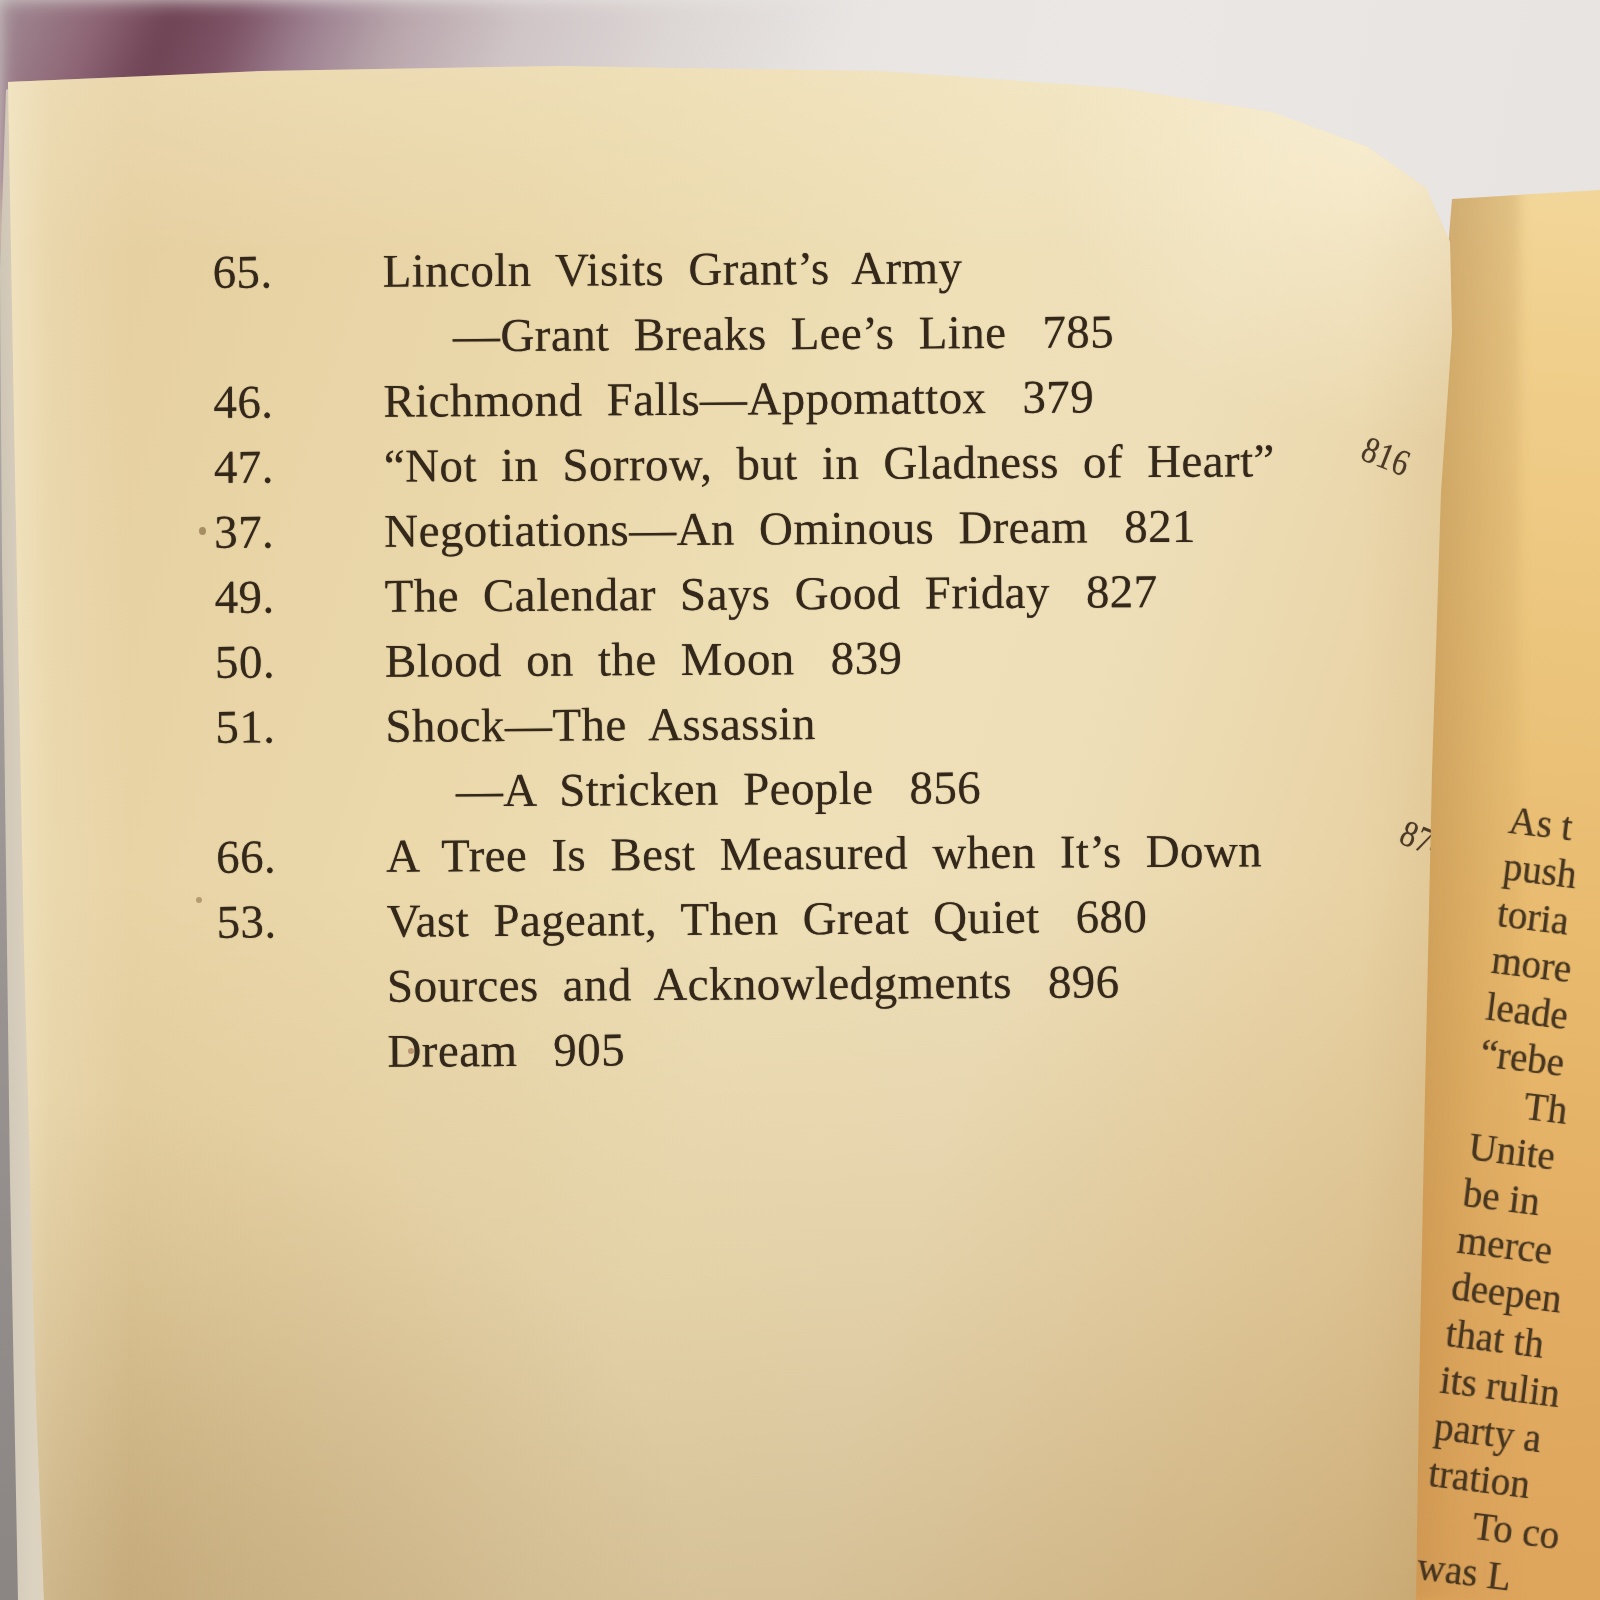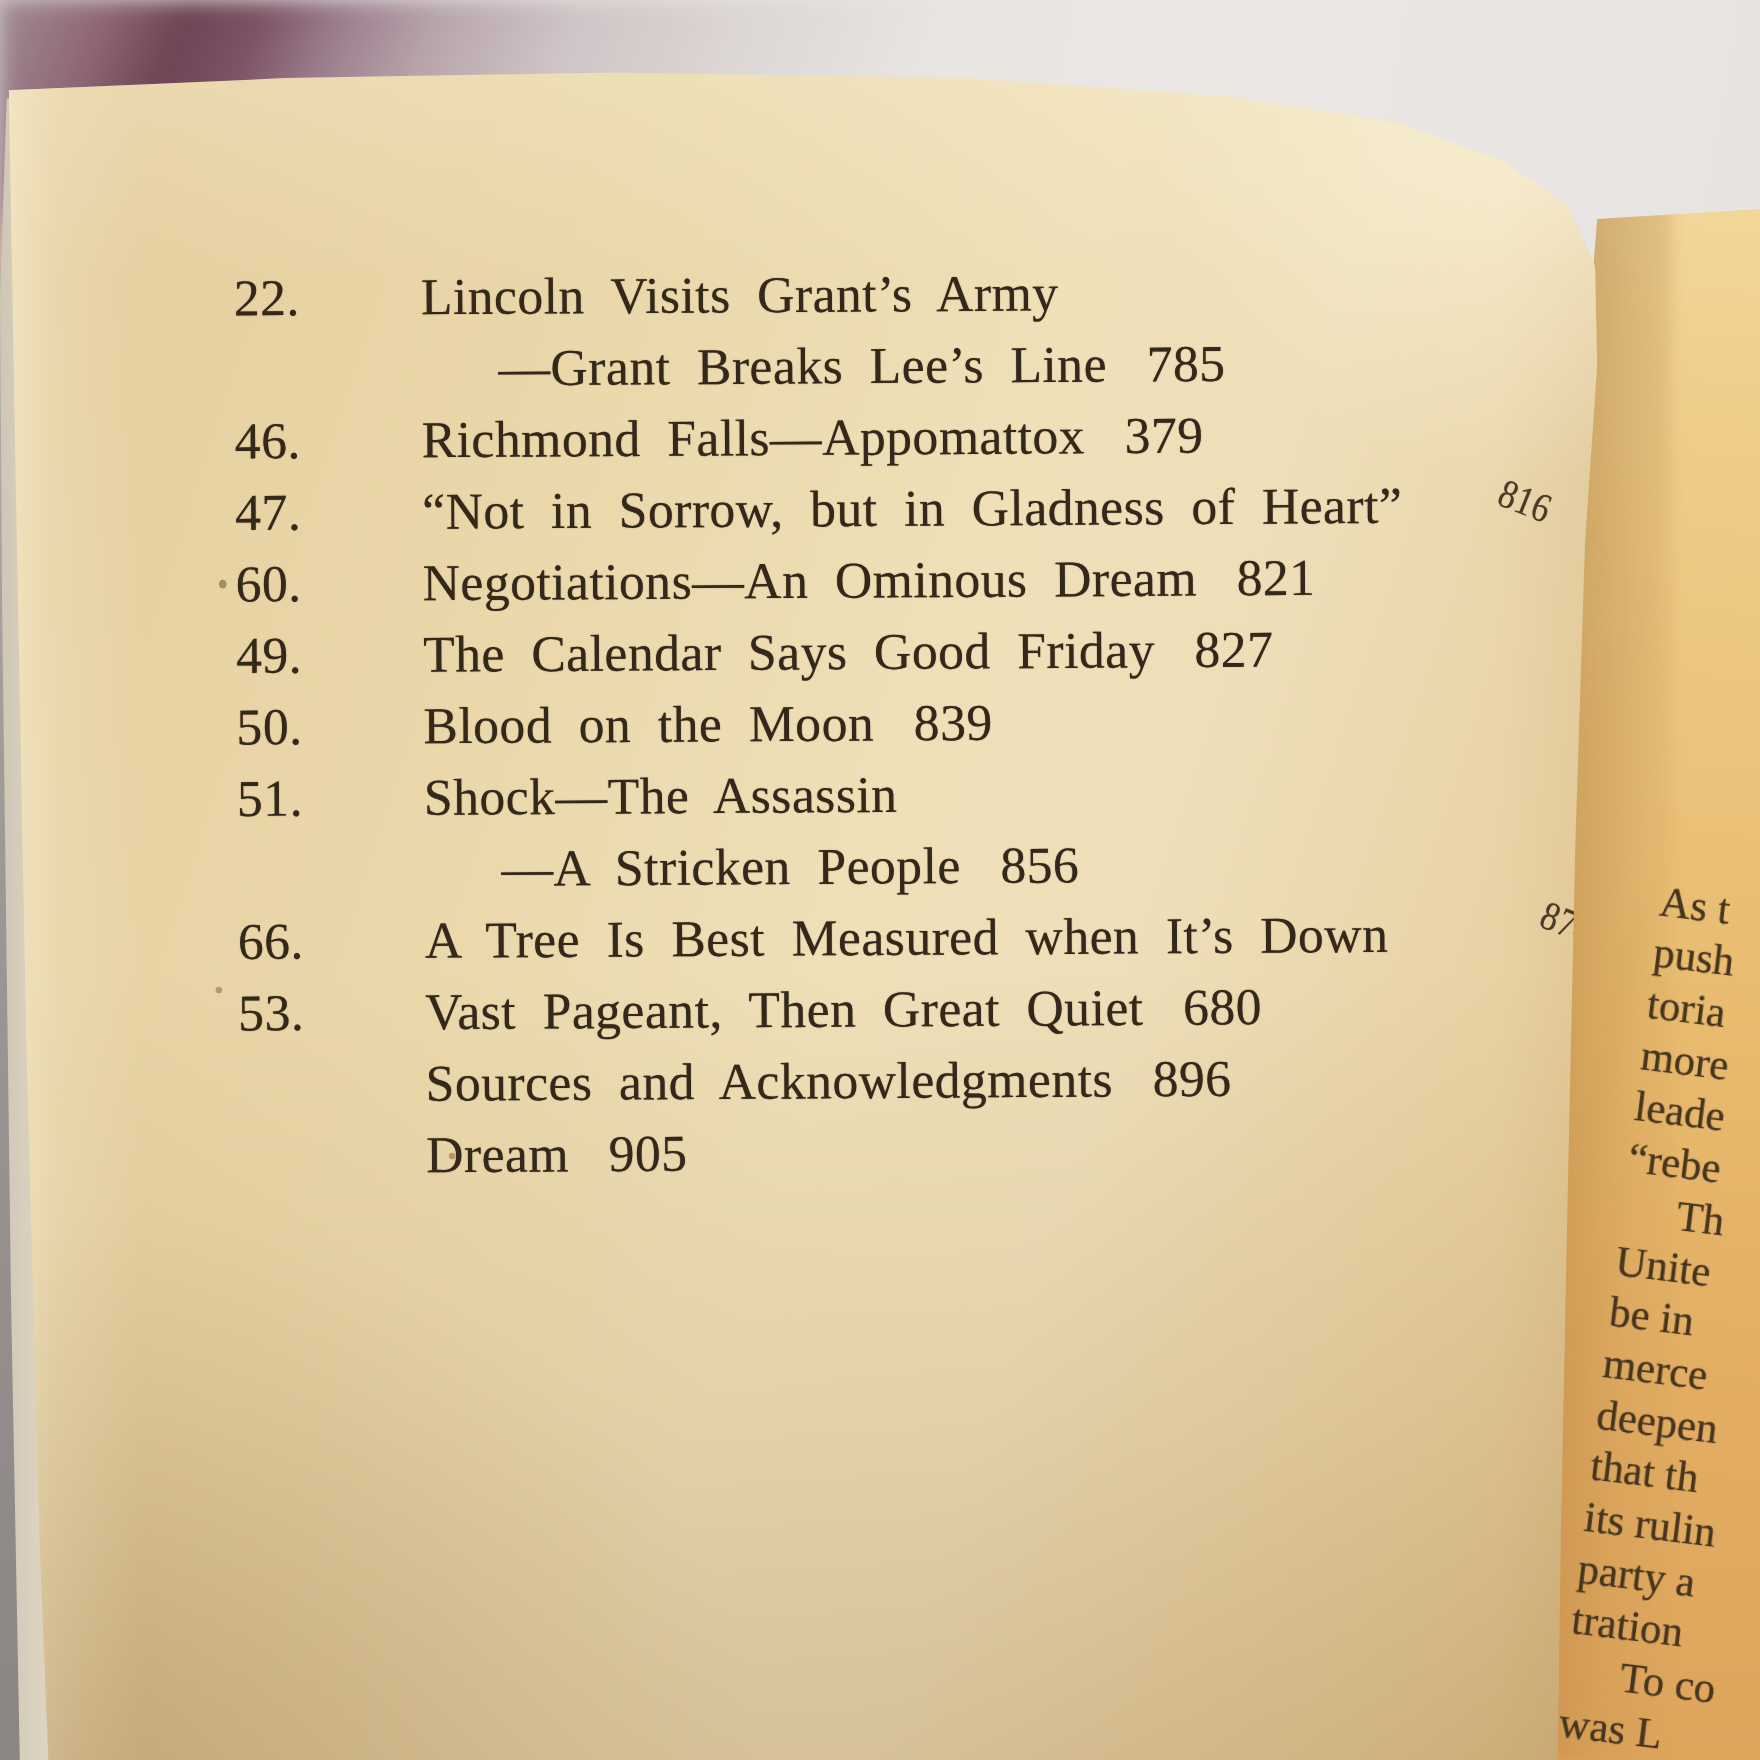--- a/index.html
+++ b/index.html
@@ -134,37 +134,37 @@
 
   <div class="pline indent">To co</div>
 
   <div class="pline">was L</div>
 </div>
 </div>
 
 <div class="layer left-page">
   <div class="layer toc">
   <div class="toc-row">
-    <span class="num">22.</span><span class="title">Lincoln Visits Grant’s Army</span>
+    <span class="num">65.</span><span class="title">Lincoln Visits Grant’s Army</span>
   </div>
 
   <div class="toc-row cont">
     <span class="num"></span><span class="title">—Grant Breaks Lee’s Line</span><span class="page">785</span>
   </div>
 
   <div class="toc-row">
     <span class="num">46.</span><span class="title">Richmond Falls—Appomattox</span><span class="page">379</span>
   </div>
 
   <div class="toc-row">
     <span class="num">47.</span><span class="title">“Not in Sorrow, but in Gladness of Heart”</span><span class="page edge">816</span>
   </div>
 
   <div class="toc-row">
-    <span class="num">60.</span><span class="title">Negotiations—An Ominous Dream</span><span class="page">821</span>
+    <span class="num">37.</span><span class="title">Negotiations—An Ominous Dream</span><span class="page">821</span>
   </div>
 
   <div class="toc-row">
     <span class="num">49.</span><span class="title">The Calendar Says Good Friday</span><span class="page">827</span>
   </div>
 
   <div class="toc-row">
     <span class="num">50.</span><span class="title">Blood on the Moon</span><span class="page">839</span>
   </div>
 

